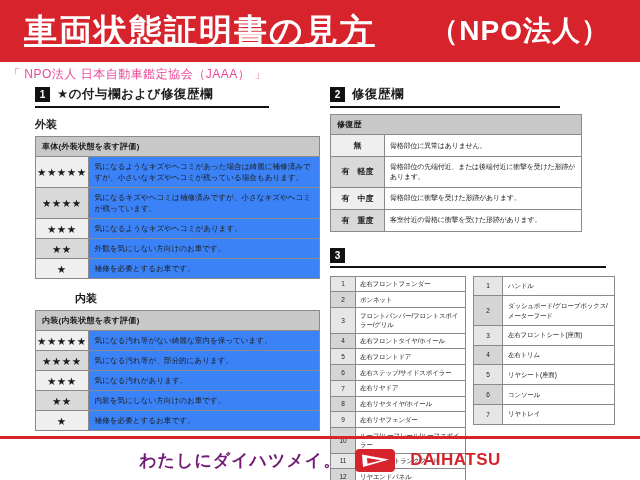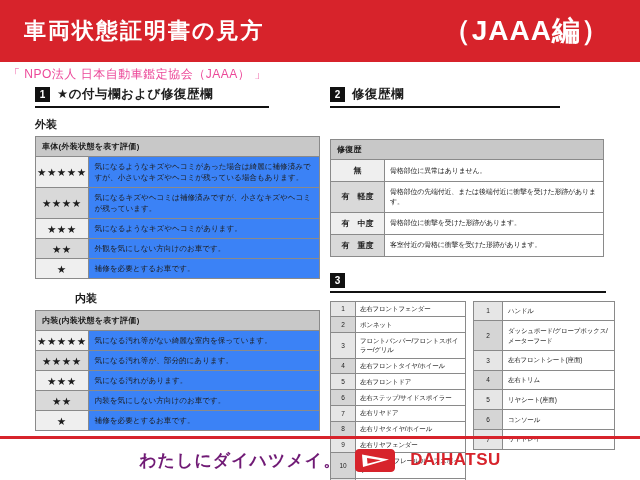--- a/index.html
+++ b/index.html
@@ -7,21 +7,21 @@
   body {
     font-family:"Liberation Sans","DejaVu Sans",sans-serif;
     background:#ffffff; color:#1d1d1d; position:relative; overflow:hidden;
   }
   
   .redbar {
     position:absolute; top:0; left:0; width:640px; height:62px;
     background:#d7232b; display:flex; align-items:center;
     justify-content:space-between; padding:0 30px 0 24px;
   }
-  .redbar .title { color:#fff; font-size:22px; font-weight:bold; letter-spacing:2px; }
+  .redbar .title { color:#fff; font-size:33px; font-weight:bold; letter-spacing:2px;text-decoration:underline; }
   .redbar .edition { color:#fff; font-size:28px; font-weight:bold; letter-spacing:1px; }
   .subtitle { position:absolute; top:66px; left:8px; font-size:12px; color:#ec4899; letter-spacing:0.5px; }
 
   
   .sec-head { display:flex; align-items:center; border-bottom:2.5px solid #111; padding-bottom:3px; }
   .sec-num {
     width:15px; height:15px; background:#111; color:#fff; font-size:10px; font-weight:bold;
     display:flex; align-items:center; justify-content:center; margin-right:7px; flex:0 0 15px;
   }
   .sec-title { font-size:12.5px; font-weight:bold; letter-spacing:0.5px;text-align:right; }
@@ -73,21 +73,21 @@
   }
   .tagline { font-size:17px; font-weight:bold; letter-spacing:1px; color:#701a75; }
   .brand-wrap { display:flex; align-items:center; gap:15px; }
   .brand-text { font-size:17px; font-weight:bold; color:#d7232b; letter-spacing:0.5px; }
 </style>
 </head>
 <body>
 
 <div class="redbar">
   <span class="title">車両状態証明書の見方</span>
-  <span class="edition">（JAAA編）</span>
+  <span class="edition">（NPO法人）</span>
 </div>
 <div class="subtitle">「 NPO法人 日本自動車鑑定協会（JAAA） 」</div>
 
 <div class="col-left">
   <div class="sec-head" style="width:234px;">
     <span class="sec-num">1</span>
     <span class="sec-title">★の付与欄および修復歴欄</span>
   </div>
 
   <div class="sub-label">外装</div>
@@ -148,21 +148,21 @@
   </tbody>
     </table>
 </div>
 
 <div class="col-right">
   <div class="sec-head" style="width:230px;">
     <span class="sec-num">2</span>
     <span class="sec-title">修復歴欄</span>
   </div>
 
-  <table class="tbl" style="margin-top:31px; width:274px;padding-left:20px;">
+  <table class="tbl" style="margin-top:6px; width:252px;padding-left:20px;">
     <tbody>
         <tr class="hdr-row">
       <td colspan="2">修復歴</td>
     </tr>
     <tr>
       <td class="grade-cell">無</td>
       <td class="rep-desc">骨格部位に異常はありません。</td>
     </tr>
     <tr>
       <td class="grade-cell">有　軽度</td>

